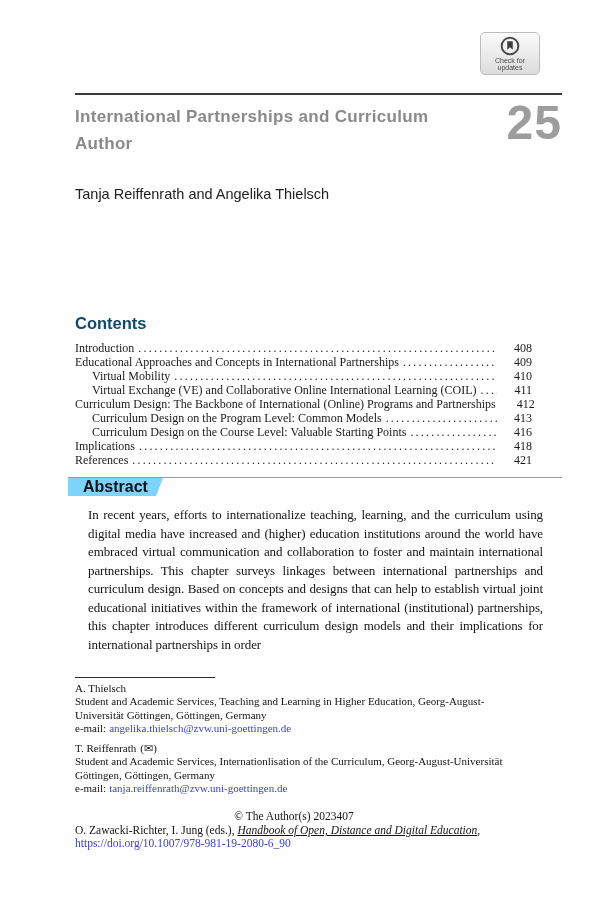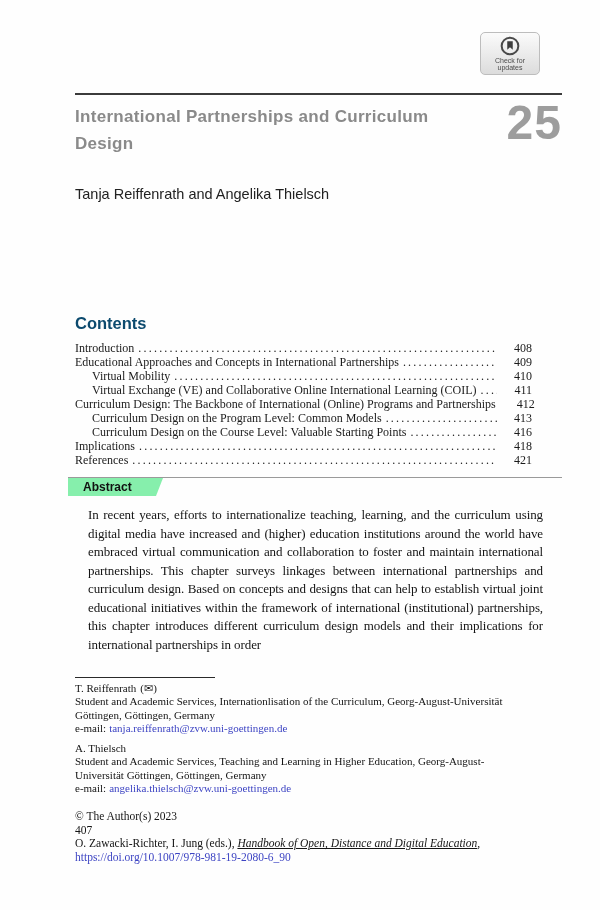--- a/index.html
+++ b/index.html
@@ -46,41 +46,41 @@
   .toc-row{display:flex;align-items:baseline;}
   .toc-row.indent .toc-label{padding-left:17px;}
   .toc-label{white-space:nowrap;flex:0 0 auto;}
   .toc-dots{flex:1 1 auto;overflow:hidden;white-space:nowrap;margin:0 7px 0 4px;color:#222;}
   .toc-dots::after{content:"....................................................................................................................................";letter-spacing:2.2px;}
   .toc-page{flex:0 0 auto;width:28px;text-align:right;}
 
   
   .abstract-head{margin-top:10px;margin-left:-7px;border-top:1px solid #9a9a9a;}
   .abstract-badge{
-    width:95px;height:18px;background:#86efac;box-sizing:border-box;padding-left:15px;
-    font-family:"Liberation Sans",sans-serif;font-weight:bold;font-size:12px;line-height:18px;color:#111;
+    width:95px;height:18px;background:#7dd3fc;box-sizing:border-box;padding-left:15px;
+    font-family:"Liberation Sans",sans-serif;font-weight:bold;font-size:16px;line-height:18px;color:#111;
     clip-path:polygon(0 0,100% 0,calc(100% - 7px) 100%,0 100%);
   }
   .abstract-body{
     margin:10px 19px 0 13px;font-size:13px;line-height:18.5px;color:#141414;
     text-align:justify;letter-spacing:-.1px;
   }
 
   
   .footnote-rule{margin-top:23px;width:140px;border-top:1px solid #2a2a2a;}
   .footnotes{margin-top:4px;font-size:11px;line-height:13.3px;color:#141414;}
   .fn-block{margin-bottom:7px;}
   .fn-name-line{white-space:nowrap;}
   .fn-affil div{white-space:nowrap;}
   .email-link{color:#3d44c3;text-decoration:none;margin-left:3px;}
   .fn-marker{margin-left:4px;}
 
   
   .imprint{margin-top:15px;font-size:11.5px;line-height:13.5px;color:#141414;}
-  .imprint-row1{display:flex;justify-content:center;padding-right:49px;flex-direction:column;}
+  .imprint-row1{display:flex;justify-content:center;padding-right:49px;}
   .book-title{font-style:italic;text-decoration:underline;}
   .doi-link{color:#3d44c3;text-decoration:none;}
 </style>
 </head>
 <body>
 
 <div class="check-badge">
   <span>
     <svg width="20" height="20" viewBox="0 0 24 24">
       <circle cx="12" cy="12" r="10" fill="none" stroke="#4a4a4a" stroke-width="2.4"></circle>
@@ -90,21 +90,21 @@
   <span class="bl">Check for</span>
   <span class="bl">updates</span>
 </div>
 
 <div class="content">
   <div class="title-rule"></div>
 
   <div class="title-row">
     <div class="chapter-title">
         <div>International Partnerships and Curriculum</div>
-        <div>Design</div>
+        <div>Author</div>
       </div>
     <div class="chapter-number">25</div>
   </div>
 
   <div class="authors">Tanja Reiffenrath and Angelika Thielsch</div>
 
   <div class="contents-heading">Contents</div>
 
   <div class="toc">
   <div class="toc-row">
@@ -163,45 +163,45 @@
   </div>
 </div>
 
   <div class="abstract-head">
     <div class="abstract-badge">Abstract</div>
   </div>
   <div class="abstract-body">In recent years, efforts to internationalize teaching, learning, and the curriculum using digital media have increased and (higher) education institutions around the world have embraced virtual communication and collaboration to foster and maintain international partnerships. This chapter surveys linkages between international partnerships and curriculum design. Based on concepts and designs that can help to establish virtual joint educational initiatives within the framework of international (institutional) partnerships, this chapter introduces different curriculum design models and their implications for international partnerships in order</div>
 
   <div class="footnote-rule"></div>
   <div class="footnotes">
+  <div class="fn-block">
+    <div class="fn-name-line">
+      <span class="fn-name">A. Thielsch</span>
+    </div>
+    <div class="fn-affil">
+          <div>Student and Academic Services, Teaching and Learning in Higher Education, Georg-August-</div>
+          <div>Universität Göttingen, Göttingen, Germany</div>
+        </div>
+    <div class="fn-email">
+      <span class="fn-email-label">e-mail:</span><a class="email-link" href="#">angelika.thielsch@zvw.uni-goettingen.de</a>
+    </div>
+  </div>
+
   <div class="fn-block">
     <div class="fn-name-line">
       <span class="fn-name">T. Reiffenrath</span><span class="fn-marker">(✉)</span>
     </div>
     <div class="fn-affil">
           <div>Student and Academic Services, Internationlisation of the Curriculum, Georg-August-Universität</div>
           <div>Göttingen, Göttingen, Germany</div>
         </div>
     <div class="fn-email">
       <span class="fn-email-label">e-mail:</span><a class="email-link" href="#">tanja.reiffenrath@zvw.uni-goettingen.de</a>
     </div>
   </div>
-
-  <div class="fn-block">
-    <div class="fn-name-line">
-      <span class="fn-name">A. Thielsch</span>
-    </div>
-    <div class="fn-affil">
-          <div>Student and Academic Services, Teaching and Learning in Higher Education, Georg-August-</div>
-          <div>Universität Göttingen, Göttingen, Germany</div>
-        </div>
-    <div class="fn-email">
-      <span class="fn-email-label">e-mail:</span><a class="email-link" href="#">angelika.thielsch@zvw.uni-goettingen.de</a>
-    </div>
-  </div>
 </div>
 
   <div class="imprint">
     <div class="imprint-row1">
       <span>© The Author(s) 2023</span>
       <span>407</span>
     </div>
     <div>
       <span>O. Zawacki-Richter, I. Jung (eds.), </span><span class="book-title">Handbook of Open, Distance and Digital Education</span><span>,</span>
     </div>

